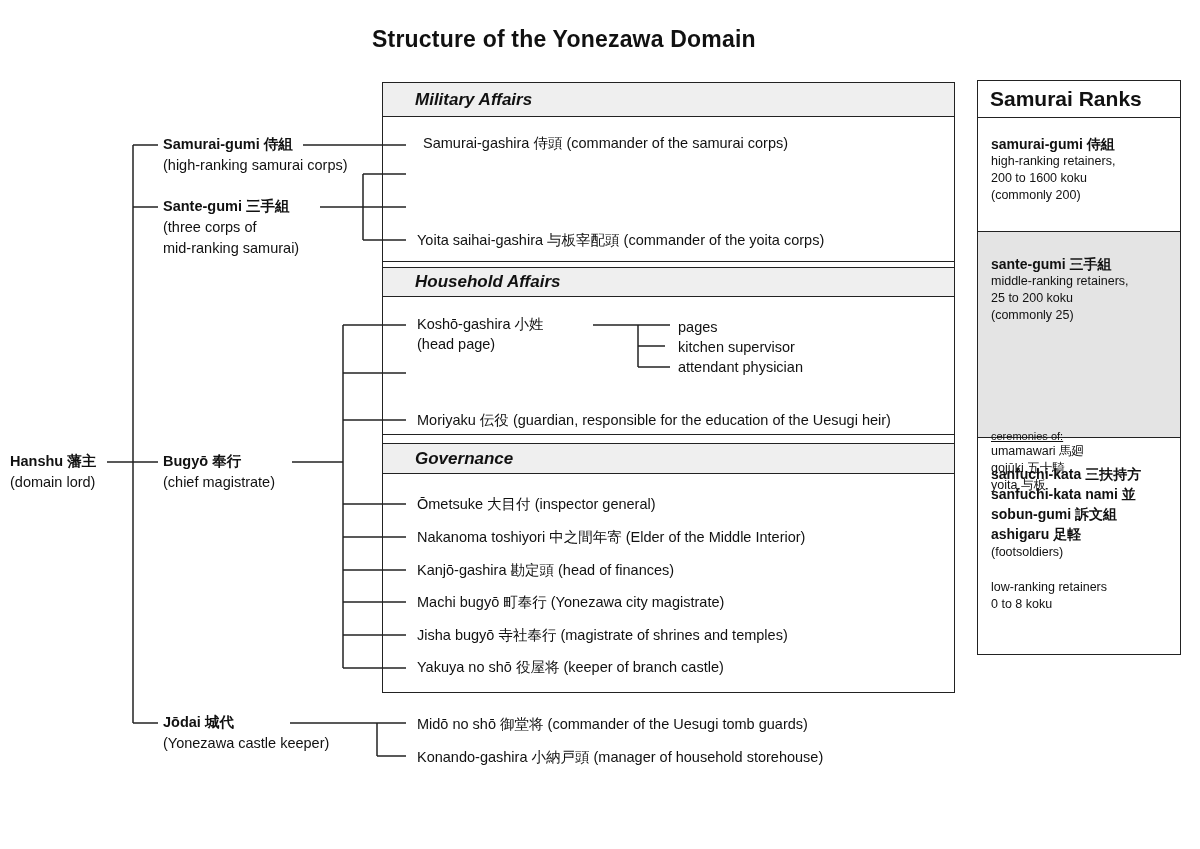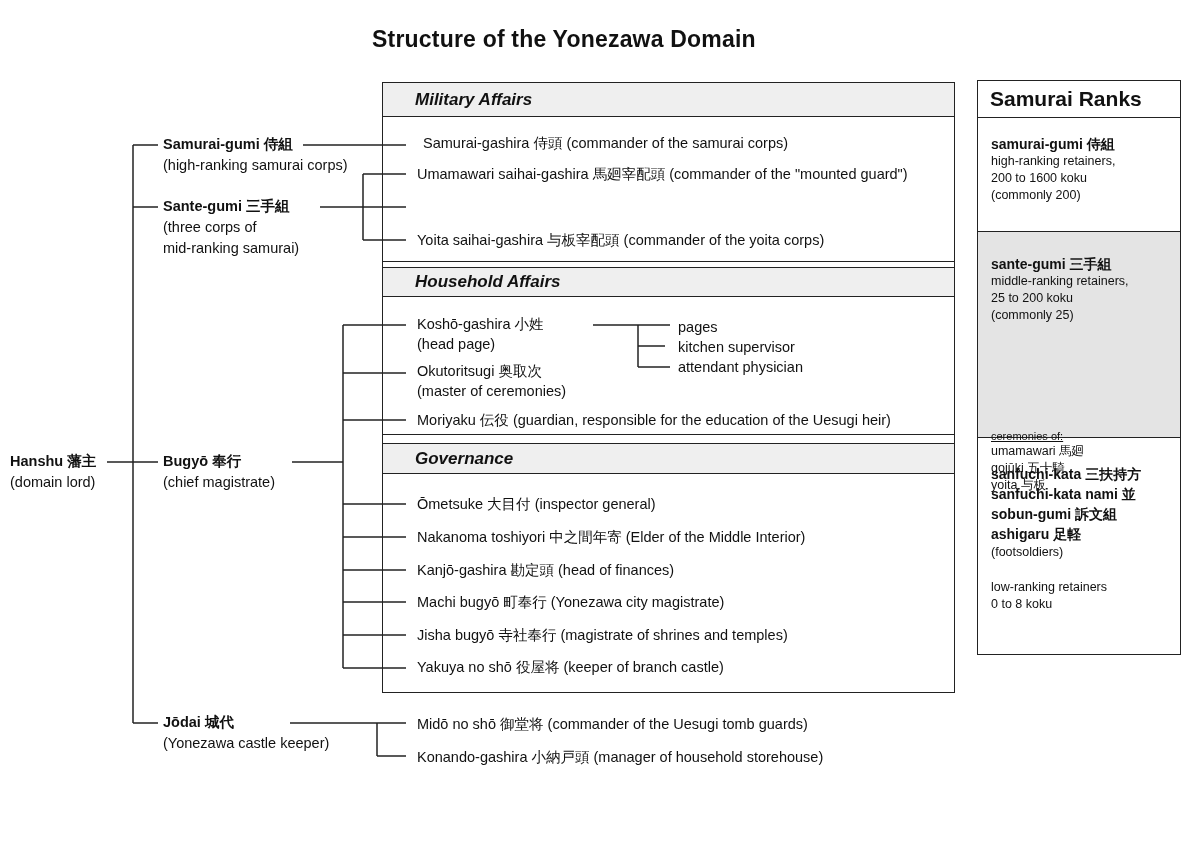--- a/index.html
+++ b/index.html
@@ -81,27 +81,24 @@
     <div class="band" style="top:184px;height:30px;border-top:1.5px solid #222;border-bottom:1.5px solid #222;">
       <div class="bandlabel">Household Affairs</div>
     </div>
     <div class="divider" style="top:351px;"></div>
     <div class="band" style="top:360px;height:31px;border-top:1.5px solid #222;border-bottom:1.5px solid #222;">
       <div class="bandlabel">Governance</div>
     </div>
   </div>
 
   <div class="entry" style="left:417px;top:133px;margin-left:6px;">Samurai-gashira 侍頭 (commander of the samurai corps)</div>
-  <div class="entry" style="left:417px;top:164px;">Umamawari saihai-gashira 馬廻宰配頭 (commander of the "mounted guard")</div>
   <div class="entry" style="left:417px;top:230px;">Yoita saihai-gashira 与板宰配頭 (commander of the yoita corps)</div>
 
   <div class="entry" style="left:417px;top:314px;">Koshō-gashira 小姓
 (head page)</div>
-  <div class="entry" style="left:417px;top:361px;">Okutoritsugi 奥取次
-(master of ceremonies)</div>
   <div class="entry" style="left:417px;top:410px;">Moriyaku 伝役 (guardian, responsible for the education of the Uesugi heir)</div>
   <div class="subentry" style="left:678px;top:317px;">pages</div>
   <div class="subentry" style="left:678px;top:337px;">kitchen supervisor</div>
   <div class="subentry" style="left:678px;top:357px;text-align:center;">attendant physician</div>
 
   <div class="entry" style="left:417px;top:494px;">Ōmetsuke 大目付 (inspector general)</div>
   <div class="entry" style="left:417px;top:527px;">Nakanoma toshiyori 中之間年寄 (Elder of the Middle Interior)</div>
   <div class="entry" style="left:417px;top:560px;">Kanjō-gashira 勘定頭 (head of finances)</div>
   <div class="entry" style="left:417px;top:592px;">Machi bugyō 町奉行 (Yonezawa city magistrate)</div>
   <div class="entry" style="left:417px;top:625px;">Jisha bugyō 寺社奉行 (magistrate of shrines and temples)</div>

